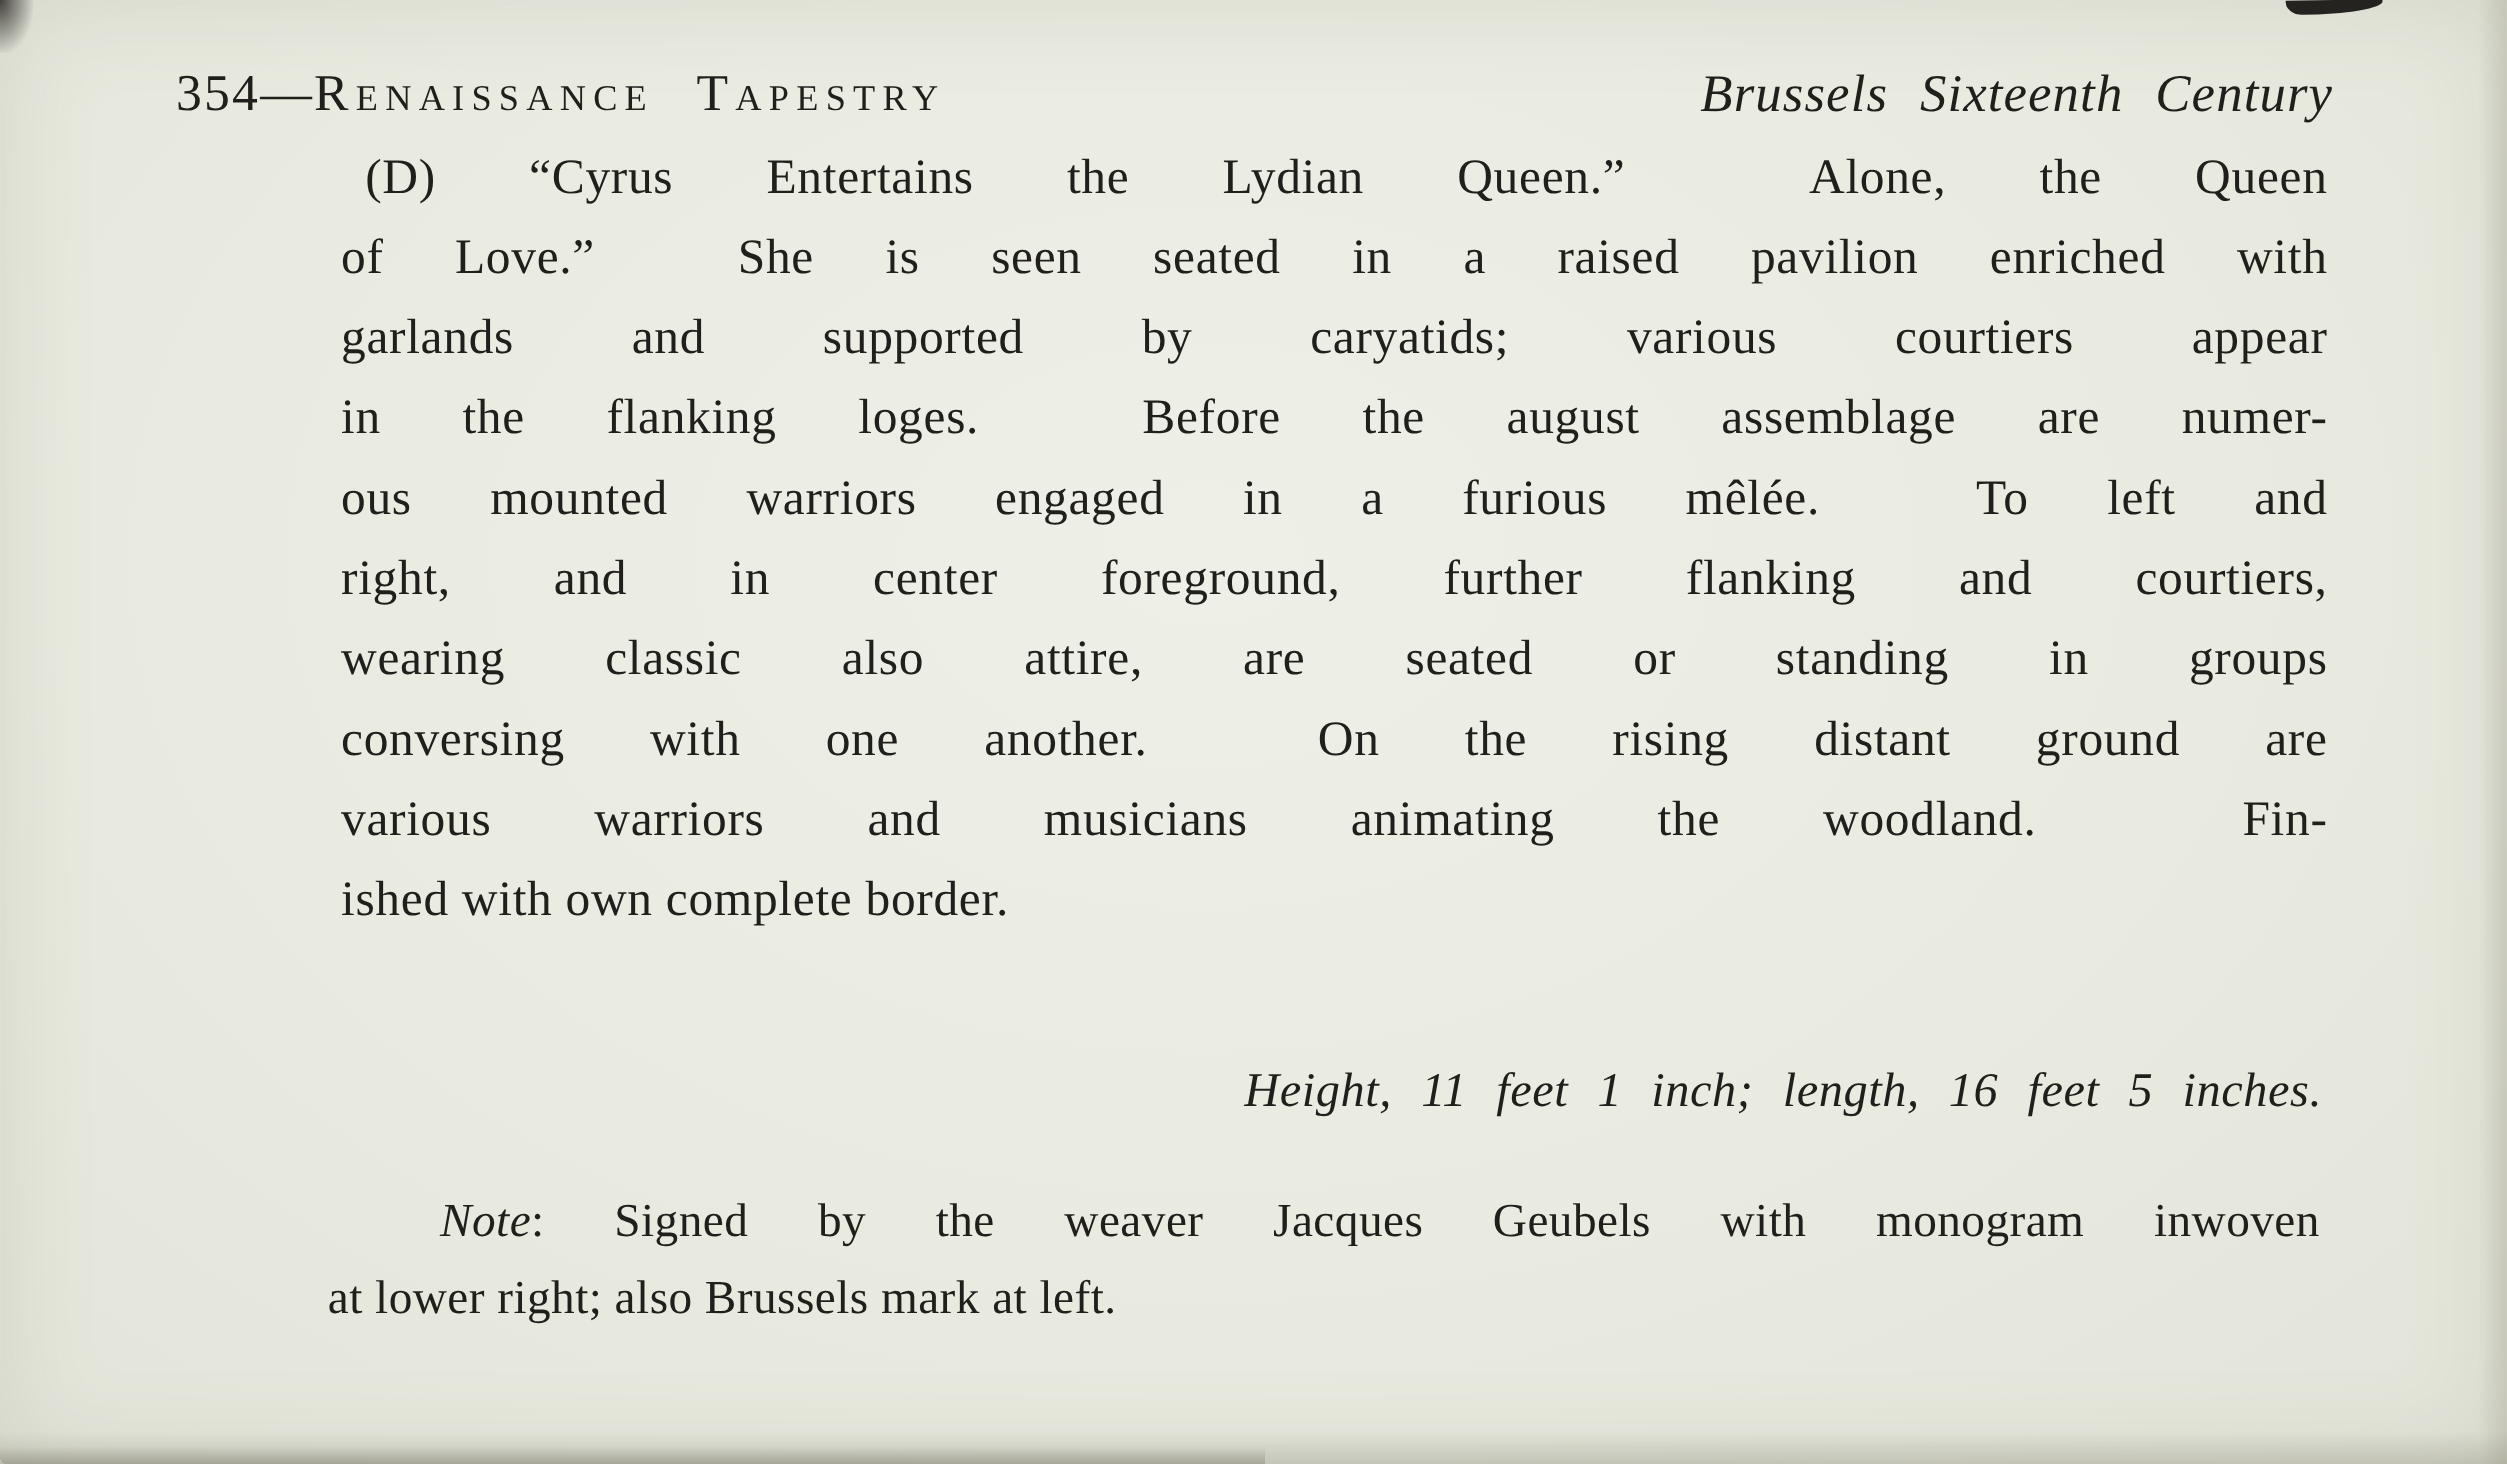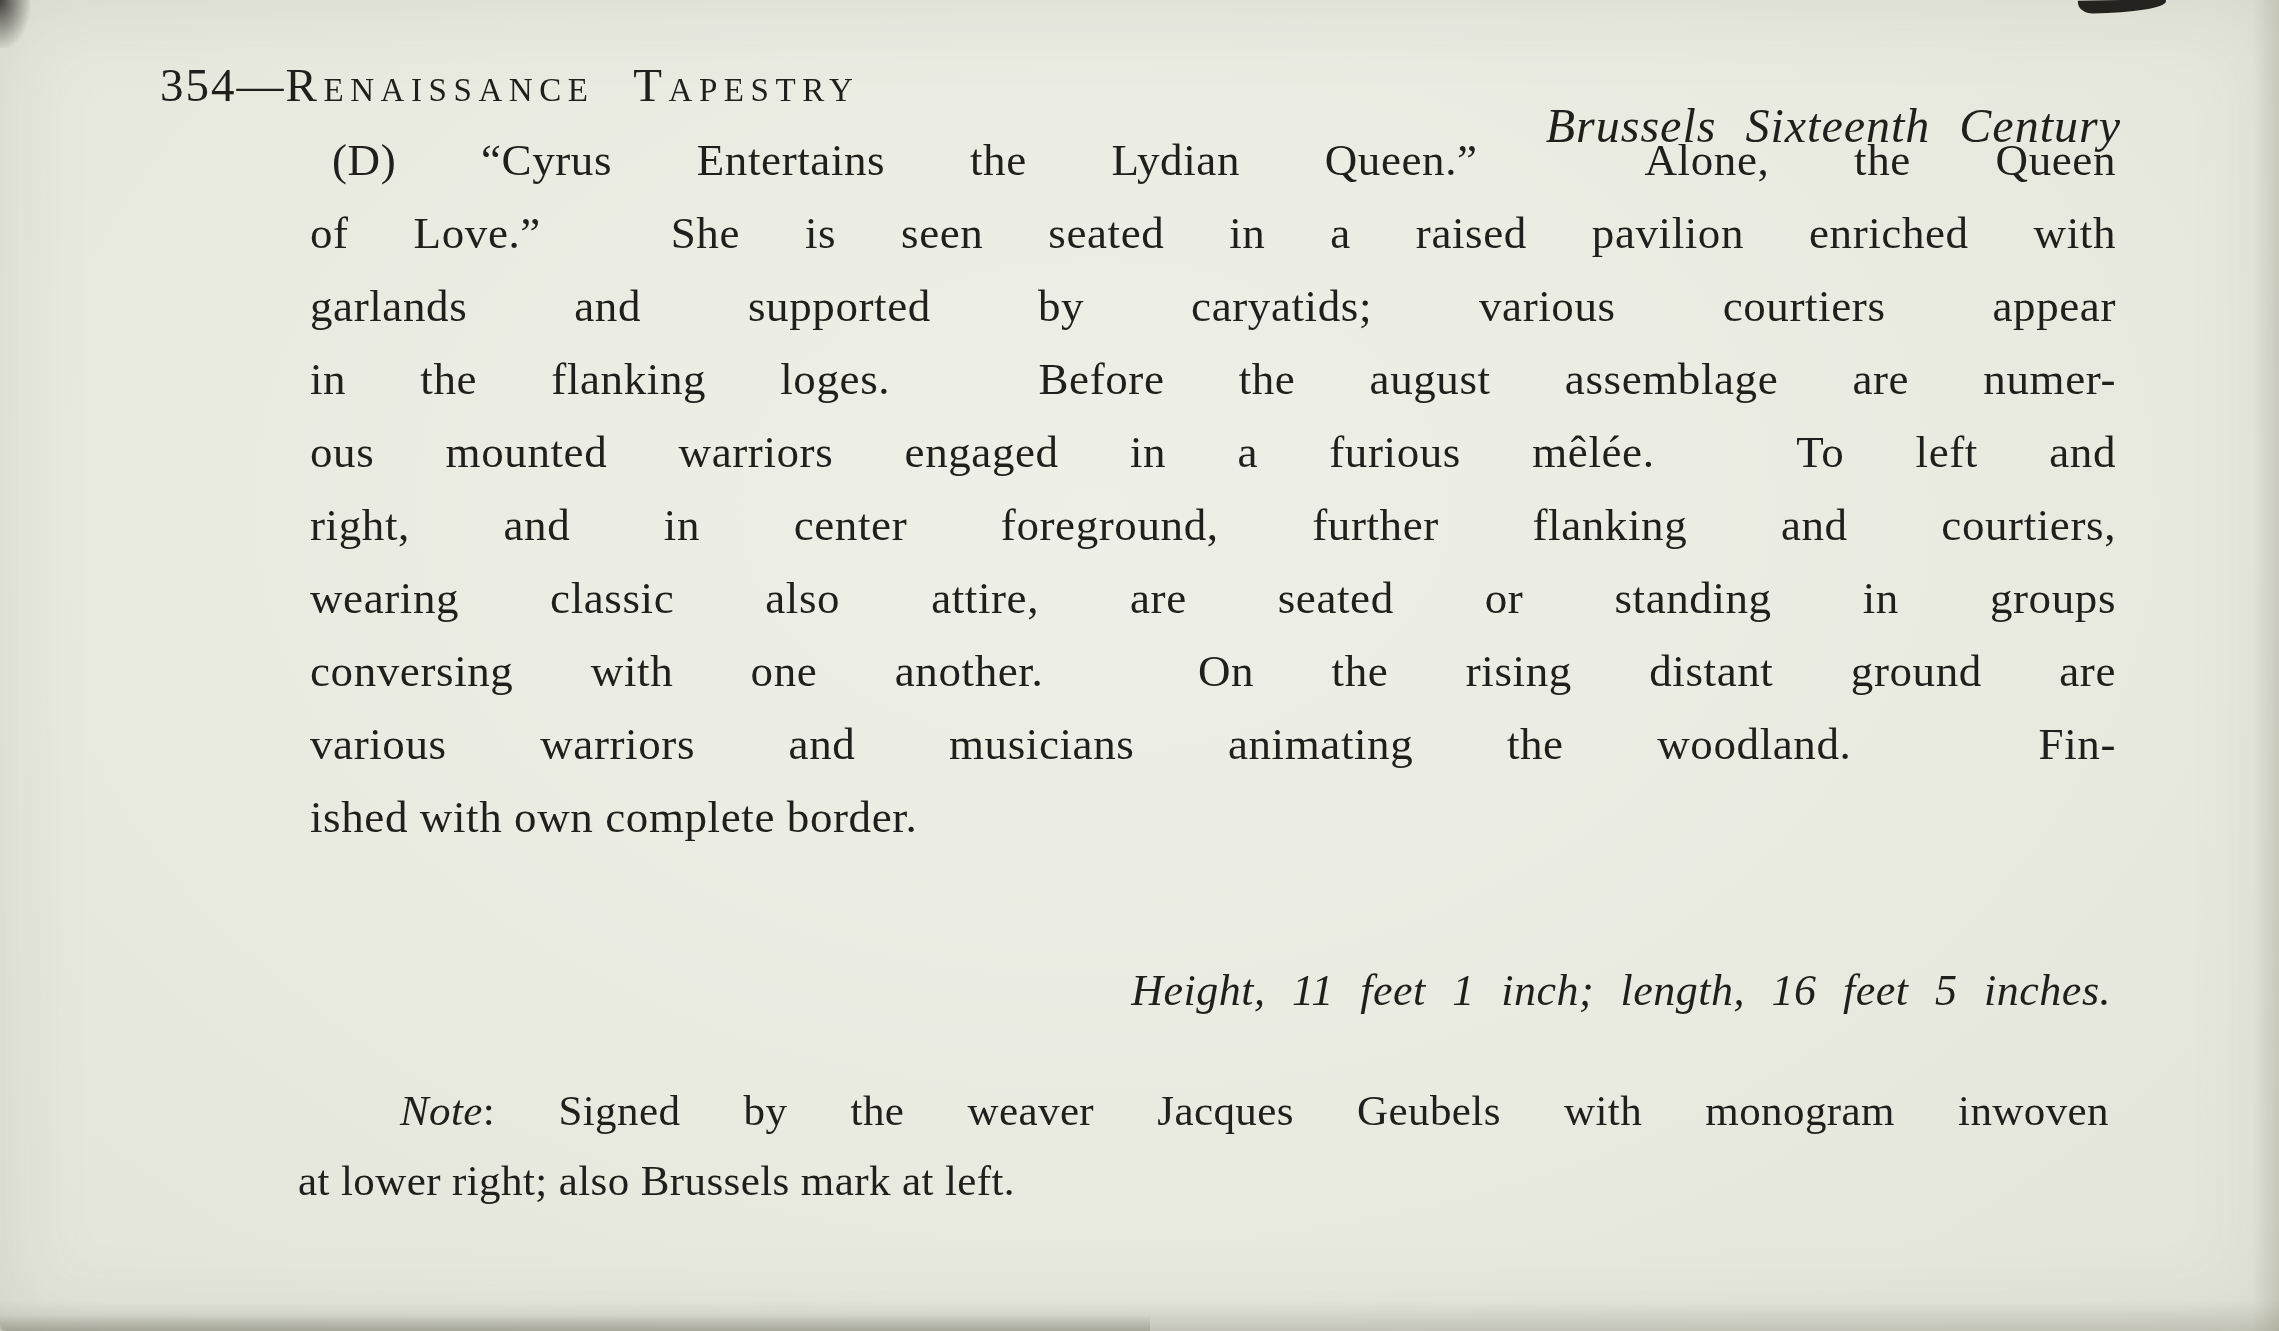--- a/index.html
+++ b/index.html
@@ -61,21 +61,20 @@
     font-variant: small-caps;
     letter-spacing: 0.14em;
     word-spacing: 0.45em;
   }
   .attribution {
     font-style: italic;
     font-size: 48px;
     word-spacing: 16px;
     letter-spacing: 1px;
     white-space: nowrap;
-    margin-top: 40px;
   }
 
   
   .description {
     margin: 8px 163px 0 310px;
     font-size: 45px;
     letter-spacing: 0.6px;
   }
   .desc-line {
     height: 73px;

